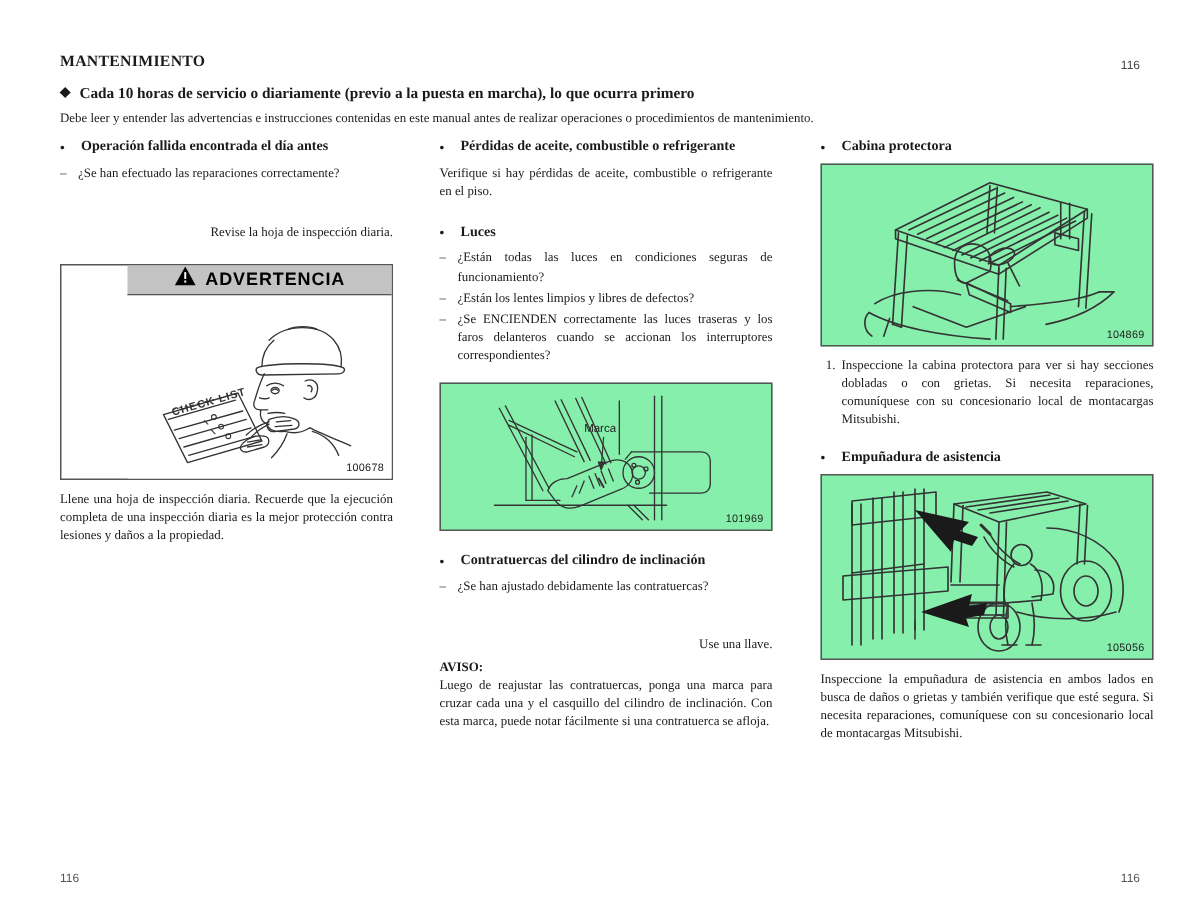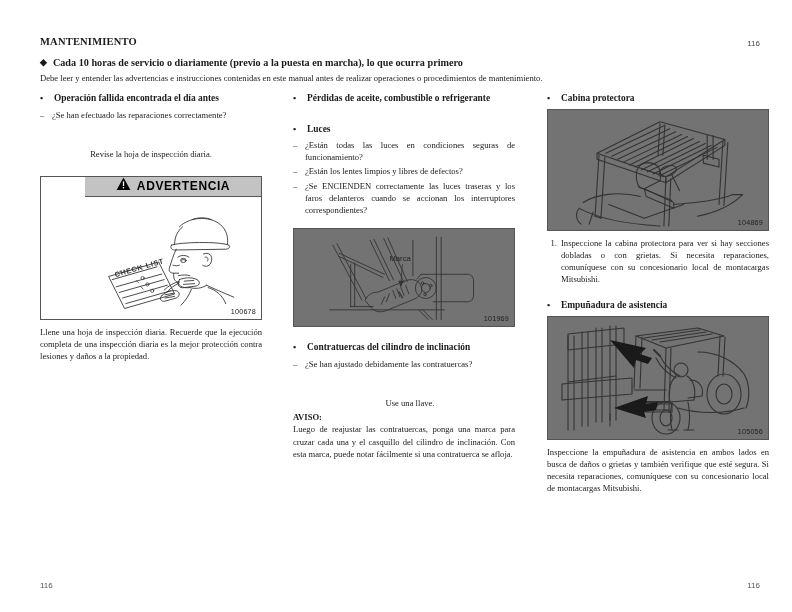--- a/index.html
+++ b/index.html
@@ -108,21 +108,21 @@
     text-align: justify;
   }
 
   
   .para {
     font-size: 8.6px;
     line-height: 12.2px;
     text-align: justify;
     margin-bottom: 2px;
   }
-  .para.nj { text-align: center; margin-top: 27px; }
+  .para.nj { text-align: right; margin-top: 27px; }
   .indent12 { margin-left: 12px; }
 
   
   .num-item {
     display: flex;
     font-size: 8.6px;
     line-height: 12.2px;
   }
   .num-item .mk {
     width: 14px;
@@ -149,21 +149,21 @@
   .aviso .tx { flex: 1; text-align: justify; }
 
   .sp6  { height: 6px; }
   .sp10 { height: 10px; }
   .sp14 { height: 14px; }
 
   
   .figbox {
     border: 1px solid #555;
     position: relative;
-    background: #737373;
+    background: #86efac;
     box-sizing: border-box;
     overflow: hidden;
   }
   .fignum {
     position: absolute;
     right: 5px;
     bottom: 3px;
     font-size: 7.2px;
     font-family: "Liberation Sans", sans-serif;
     color: #222;
@@ -328,20 +328,21 @@
     <div class="para">Llene una hoja de inspección diaria. Recuerde que la ejecución completa de una inspección diaria es la mejor protección contra lesiones y daños a la propiedad.</div>
   </div>
 
   <div class="col col-mid">
 
     <div class="bullet-head">
       <span class="mk">•</span>
       <span class="tx">Pérdidas de aceite, combustible o refrigerante</span>
     </div>
 
+    <div class="para">Verifique si hay pérdidas de aceite, combustible o refrigerante en el piso.</div>
 
     <div class="sp14"></div>
 
     <div class="bullet-head">
       <span class="mk">•</span>
       <span class="tx j">Luces</span>
     </div>
 
     <div class="dash-item">
       <span class="mk">–</span>

